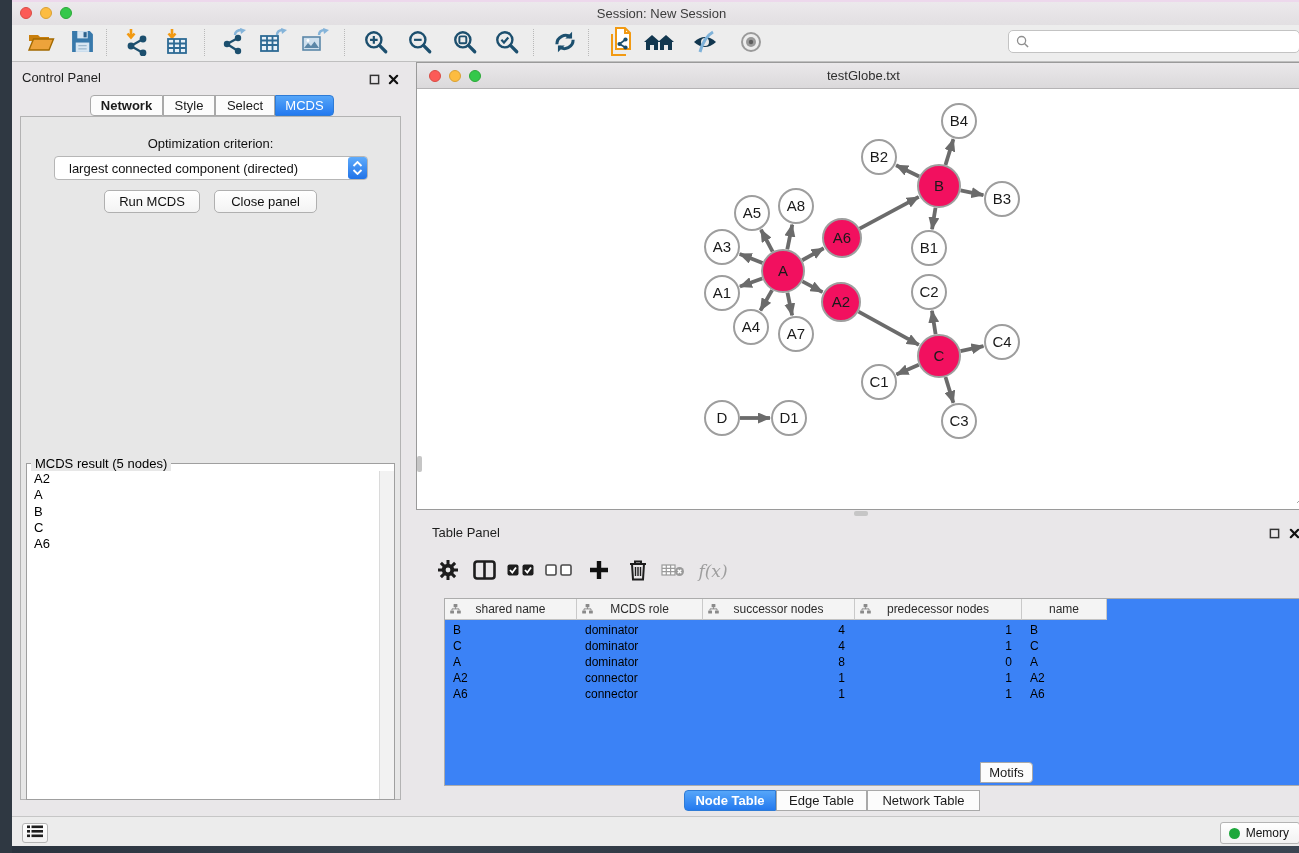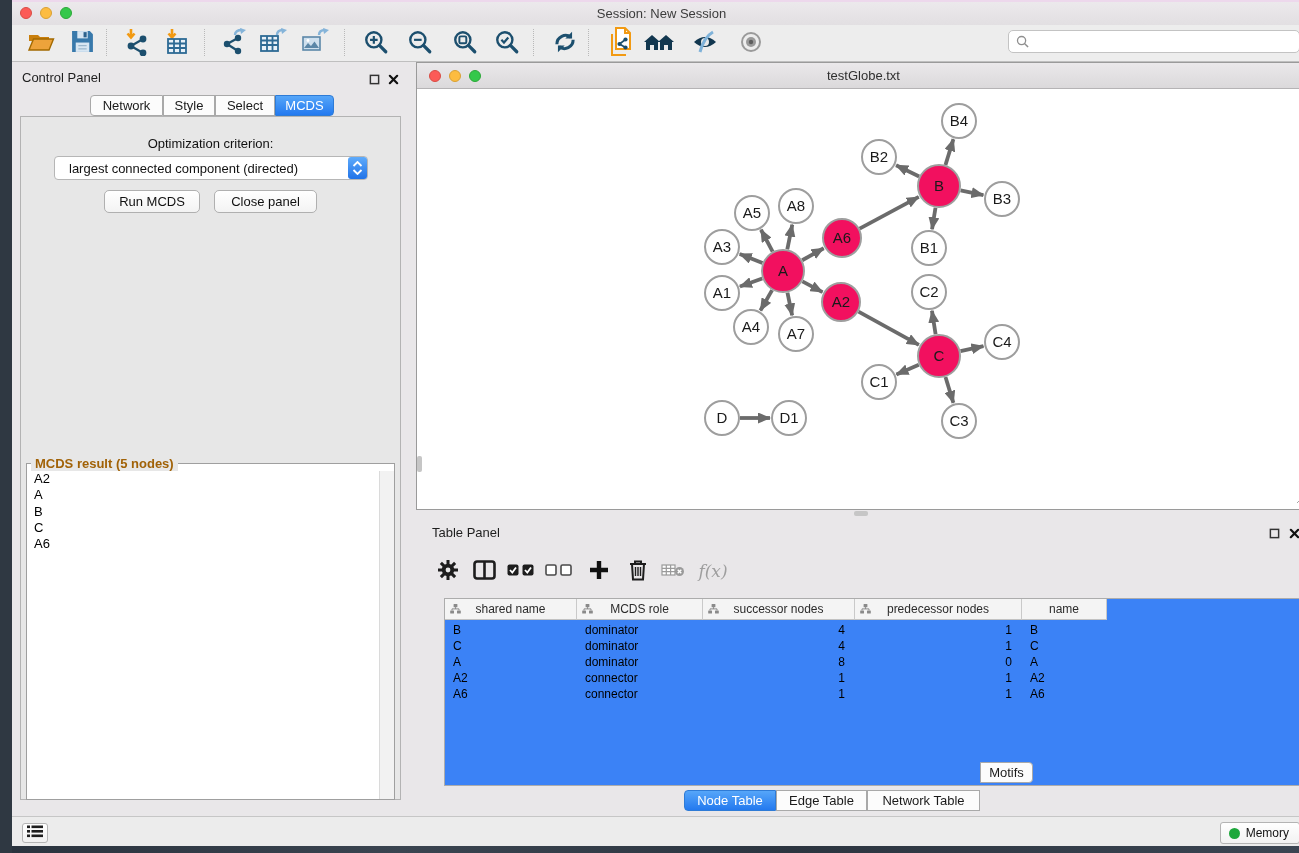--- a/index.html
+++ b/index.html
@@ -28,38 +28,38 @@
   .searchbox .mag{margin:0 4px 0 7px;display:flex;}
   
   .cp-title{position:absolute;left:10px;top:70px;font-size:13px;color:#1e1e1e;text-align:right;}
   .panel-btn{position:absolute;width:14px;height:14px;display:flex;align-items:center;
     justify-content:center;background:transparent;border:none;padding:0;}
   .cp-pane{position:absolute;left:8px;top:116px;width:381px;height:684px;
     background:#E7E7E7;border:1px solid #B3B3B3;box-sizing:border-box;}
   .seg-tab{position:absolute;height:21px;background:#FCFCFC;border:1px solid #A9A9A9;
     box-sizing:border-box;display:flex;align-items:center;justify-content:center;
     font-size:13px;color:#1a1a1a;}
-  .seg-tab.first{border-radius:4px 0 0 4px;}
+  .seg-tab.first{border-radius:4px 0 0 4px;font-weight:bold;}
   .seg-tab.last{border-radius:0 4px 4px 0;}
   .seg-tab.active{background:linear-gradient(#56A6F9,#2379EF);border-color:#2E7BD6;color:#fff;}
   .cp-row{position:absolute;}
   .crit-label{left:8px;top:136px;width:381px;text-align:center;font-size:13px;color:#111;}
   .dropdown{position:absolute;left:42px;top:156px;width:314px;height:24px;background:#fff;
     border:1px solid #B6B6B6;border-radius:4px;box-sizing:border-box;display:flex;align-items:center;}
   .dropdown .val{flex:1;font-size:13px;padding-left:14px;color:#111;white-space:nowrap;overflow:hidden;}
   .dd-step{width:19px;height:22px;margin-right:0px;border-radius:3px 3px 3px 3px;
     background:linear-gradient(#5FABFB,#2173E8);display:flex;flex-direction:column;
     align-items:center;justify-content:center;gap:2px;}
   .push-btn{position:absolute;height:23px;background:linear-gradient(#FFFFFF,#F3F3F3);
     border:1px solid #B0B0B0;border-radius:5px;font-size:13px;color:#111;
     font-family:"Liberation Sans",sans-serif;display:flex;align-items:center;justify-content:center;}
   .fieldset{position:absolute;left:14px;top:463px;width:369px;height:337px;
     border:1px solid #9F9F9F;box-sizing:border-box;background:#fff;}
   .fieldset .legend{position:absolute;left:4px;top:-8px;background:#E7E7E7;padding:0 4px;
-    font-size:13px;color:#a16207;white-space:nowrap;font-weight:bold;}
+    font-size:13px;color:#000000;white-space:nowrap;}
   .mcds-list{position:absolute;left:0;top:7px;right:14px;bottom:0;overflow:hidden;}
   .mcds-item{font-size:13px;line-height:16.3px;padding-left:7px;color:#000;}
   .mcds-scroll{position:absolute;top:7px;right:0;bottom:0;width:14px;background:#F2F2F2;
     border-left:1px solid #DADADA;}
   
   .netwin{position:absolute;left:404px;top:62px;width:895px;height:448px;background:#fff;
     border:1px solid #9A9A9A;box-sizing:border-box;}
   .netwin .wtitle{position:absolute;left:0;top:0;right:0;height:26px;
     background:linear-gradient(#EAE8EA,#DBD9DB);border-bottom:1px solid #B5B3B5;box-sizing:border-box;}
   .netwin .wtitle .title{position:absolute;left:0;right:0;top:5px;text-align:center;

